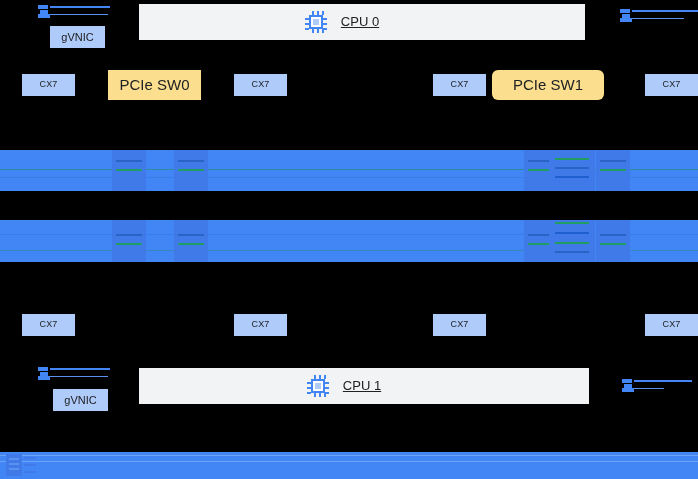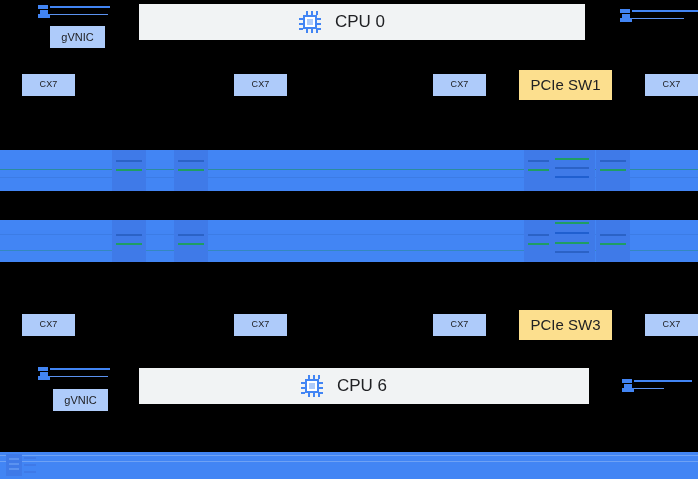--- a/index.html
+++ b/index.html
@@ -32,23 +32,24 @@
   .gvnic {
     background: #aecbfa;
     font-size: 11px;
   }
   .pcie {
     background: #fcdf8e;
     font-size: 15px;
   }
   .cpu {
     background: #f1f3f4;
-    font-size: 17px;
+    font-size: 13px;
     gap: 14px;
     padding-right: 40px;
+    text-decoration: underline;
   }
   .nvlink {
     background: #d7e8d4;
     font-size: 15px;
     color: #202124;
   }
 
   
   .band {
     background: #4285f4;
@@ -157,30 +158,33 @@
     <div class="nic-lead thin" style="left:12px; top:10px; width:52px;"></div>
     <div class="nic-lead" style="left:0px; top:1px; width:10px; height:4px;"></div>
     <div class="nic-lead" style="left:2px; top:6px; width:8px; height:4px;"></div>
     <div class="nic-lead" style="left:0px; top:10px; width:12px; height:4px;"></div>
   </div>
 
   <div class="abs node cx7" style="left:22px; top:74px; width:53px; height:22px;">
       <span>CX7</span>
     </div>
 
+  <div class="abs node pcie" style="left:108px; top:70px; width:93px; height:30px;">
+      <span>PCIe SW0</span>
+    </div>
 
   <div class="abs node cx7" style="left:234px; top:74px; width:53px; height:22px;">
       <span>CX7</span>
     </div>
 
   <div class="abs node cx7" style="left:433px; top:74px; width:53px; height:22px;">
       <span>CX7</span>
     </div>
 
-  <div class="abs node pcie" style="left:519px; top:70px; width:93px; height:30px;">
+  <div class="abs node pcie" style="left:492px; top:70px; width:112px; height:30px;border-radius:6px;">
       <span>PCIe SW1</span>
     </div>
 
   <div class="abs node cx7" style="left:645px; top:74px; width:53px; height:22px;">
       <span>CX7</span>
     </div>
 
   <div class="abs band" style="left:0; top:150px; width:698px; height:41px;">
     <div class="band-inner">
       <div class="hairline" style="top:19px;"></div>
@@ -246,23 +250,20 @@
 
 
   <div class="abs node cx7" style="left:234px; top:314px; width:53px; height:22px;">
       <span>CX7</span>
     </div>
 
   <div class="abs node cx7" style="left:433px; top:314px; width:53px; height:22px;">
       <span>CX7</span>
     </div>
 
-  <div class="abs node pcie" style="left:519px; top:310px; width:93px; height:30px;">
-      <span>PCIe SW3</span>
-    </div>
 
   <div class="abs node cx7" style="left:645px; top:314px; width:53px; height:22px;">
       <span>CX7</span>
     </div>
 
   <div class="abs nic-icon" style="left:38px; top:366px; width:72px; height:16px;">
     <div class="nic-lead" style="left:12px; top:2px; width:60px;"></div>
     <div class="nic-lead thin" style="left:12px; top:10px; width:58px;"></div>
     <div class="nic-lead" style="left:0px; top:1px; width:10px; height:4px;"></div>
     <div class="nic-lead" style="left:2px; top:6px; width:8px; height:4px;"></div>
@@ -281,21 +282,21 @@
       <i style="left:7px;  bottom:0;width:2px; height:4px;"></i>
       <i style="left:12px; bottom:0;width:2px; height:4px;"></i>
       <i style="left:17px; bottom:0;width:2px; height:4px;"></i>
       <i style="left:0;  top:7px;   width:4px; height:2px;"></i>
       <i style="left:0;  top:12px;  width:4px; height:2px;"></i>
       <i style="left:0;  top:17px;  width:4px; height:2px;"></i>
       <i style="right:0; top:7px;   width:4px; height:2px;"></i>
       <i style="right:0; top:12px;  width:4px; height:2px;"></i>
       <i style="right:0; top:17px;  width:4px; height:2px;"></i>
     </span>
-    <span>CPU 6</span>
+    <span>CPU 1</span>
   </div>
 
   <div class="abs nic-icon" style="left:622px; top:378px; width:76px; height:16px;">
     <div class="nic-lead" style="left:12px; top:2px; width:58px;"></div>
     <div class="nic-lead thin" style="left:12px; top:10px; width:30px;"></div>
     <div class="nic-lead" style="left:0px; top:1px; width:10px; height:4px;"></div>
     <div class="nic-lead" style="left:2px; top:6px; width:8px; height:4px;"></div>
     <div class="nic-lead" style="left:0px; top:10px; width:12px; height:4px;"></div>
   </div>
 

